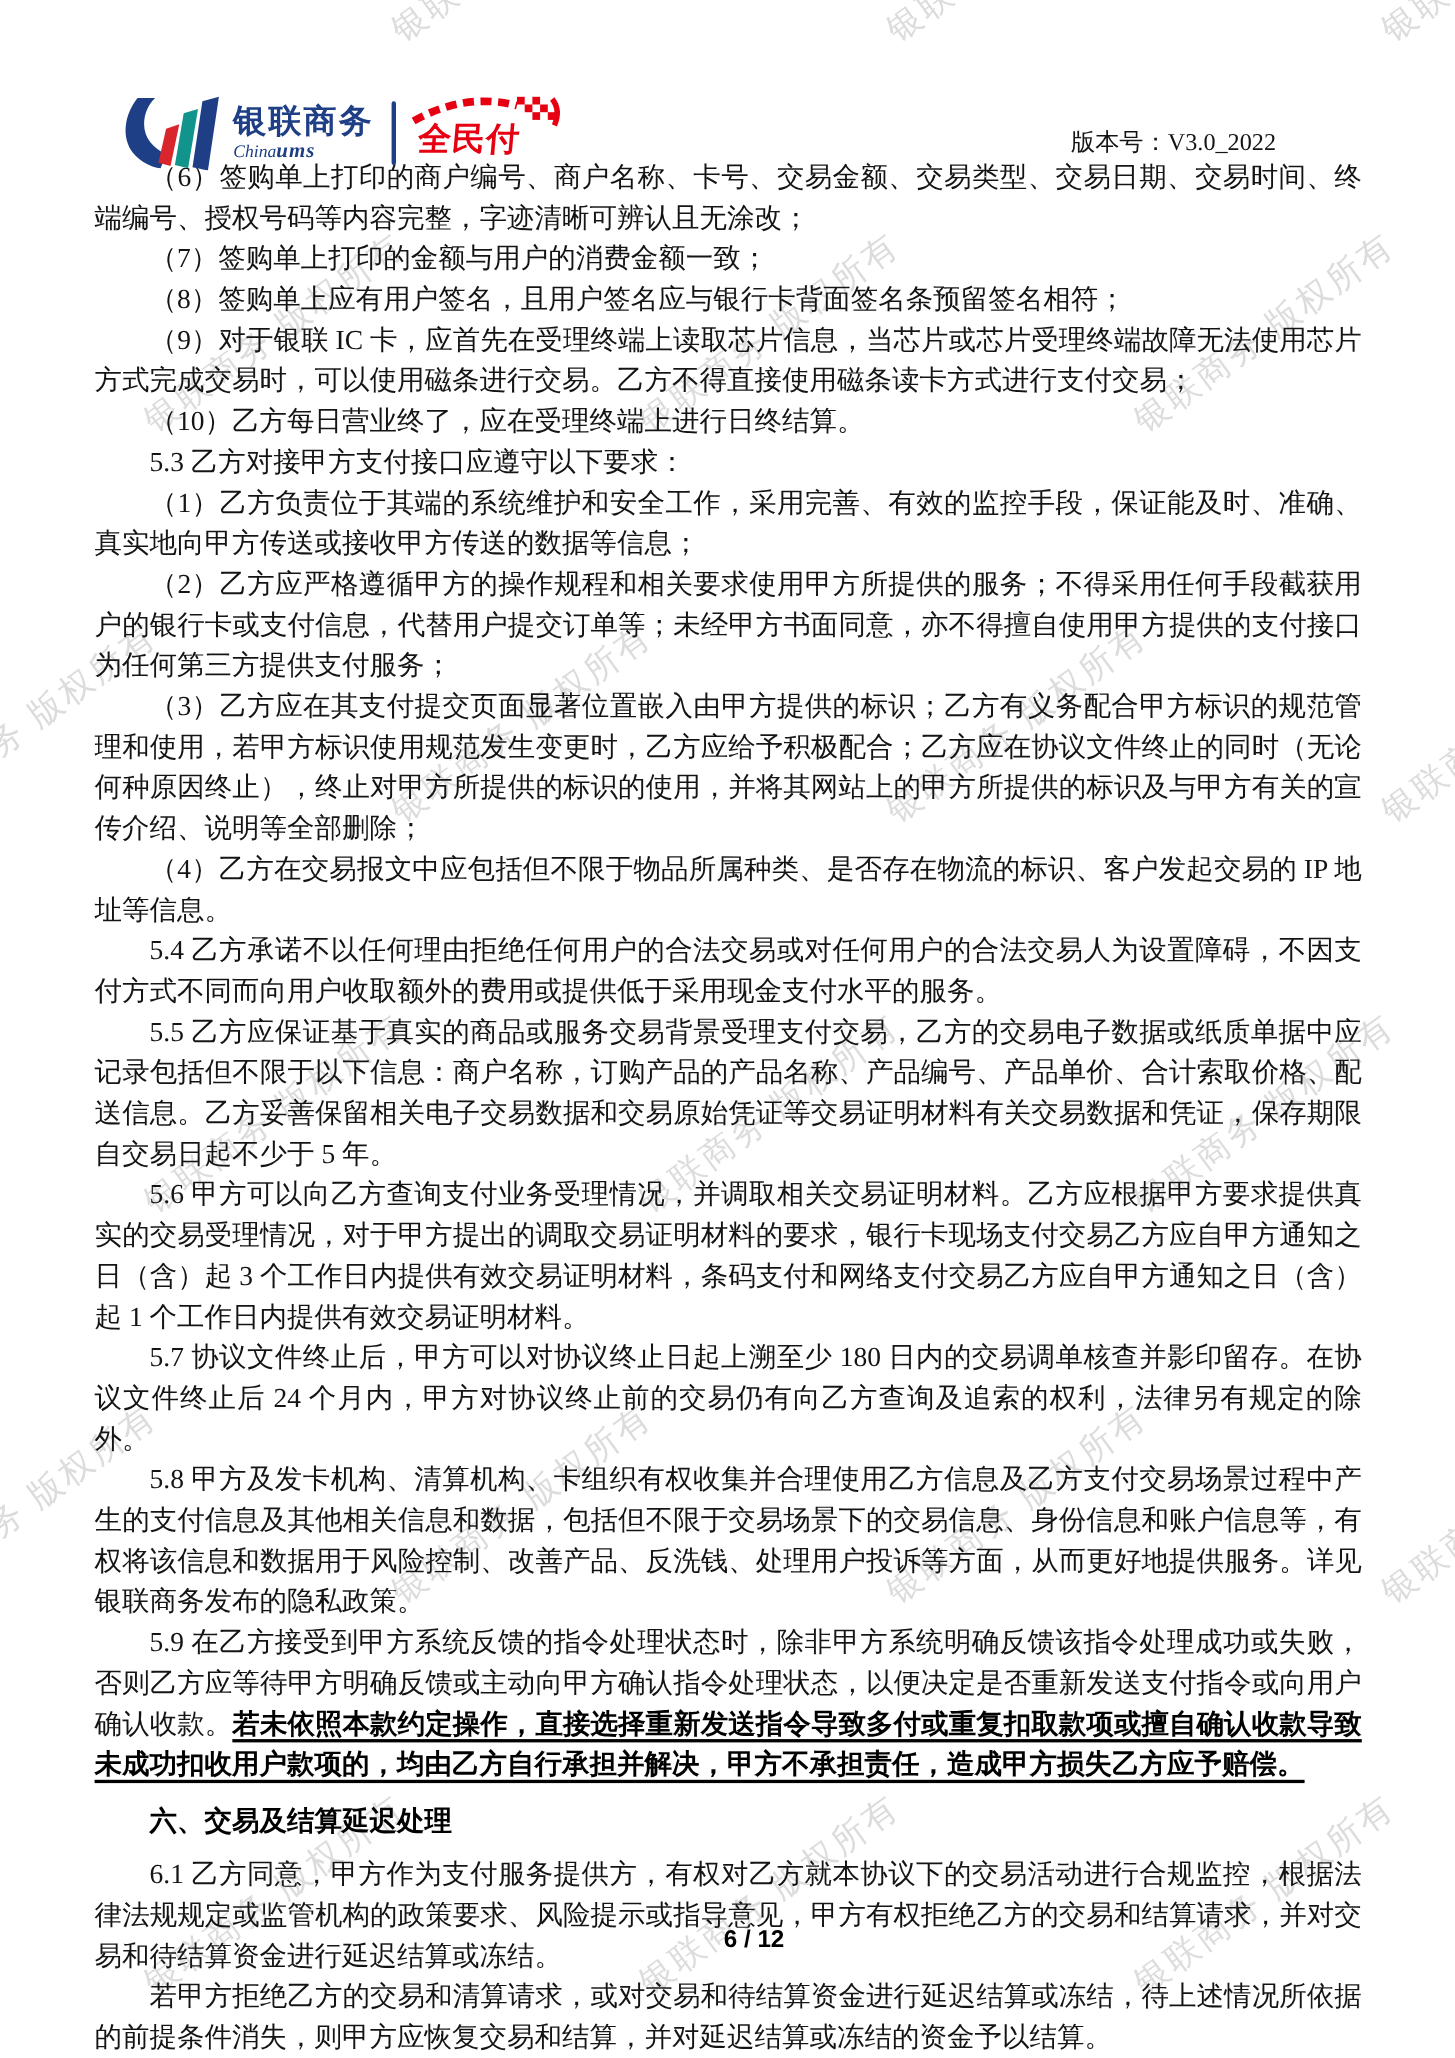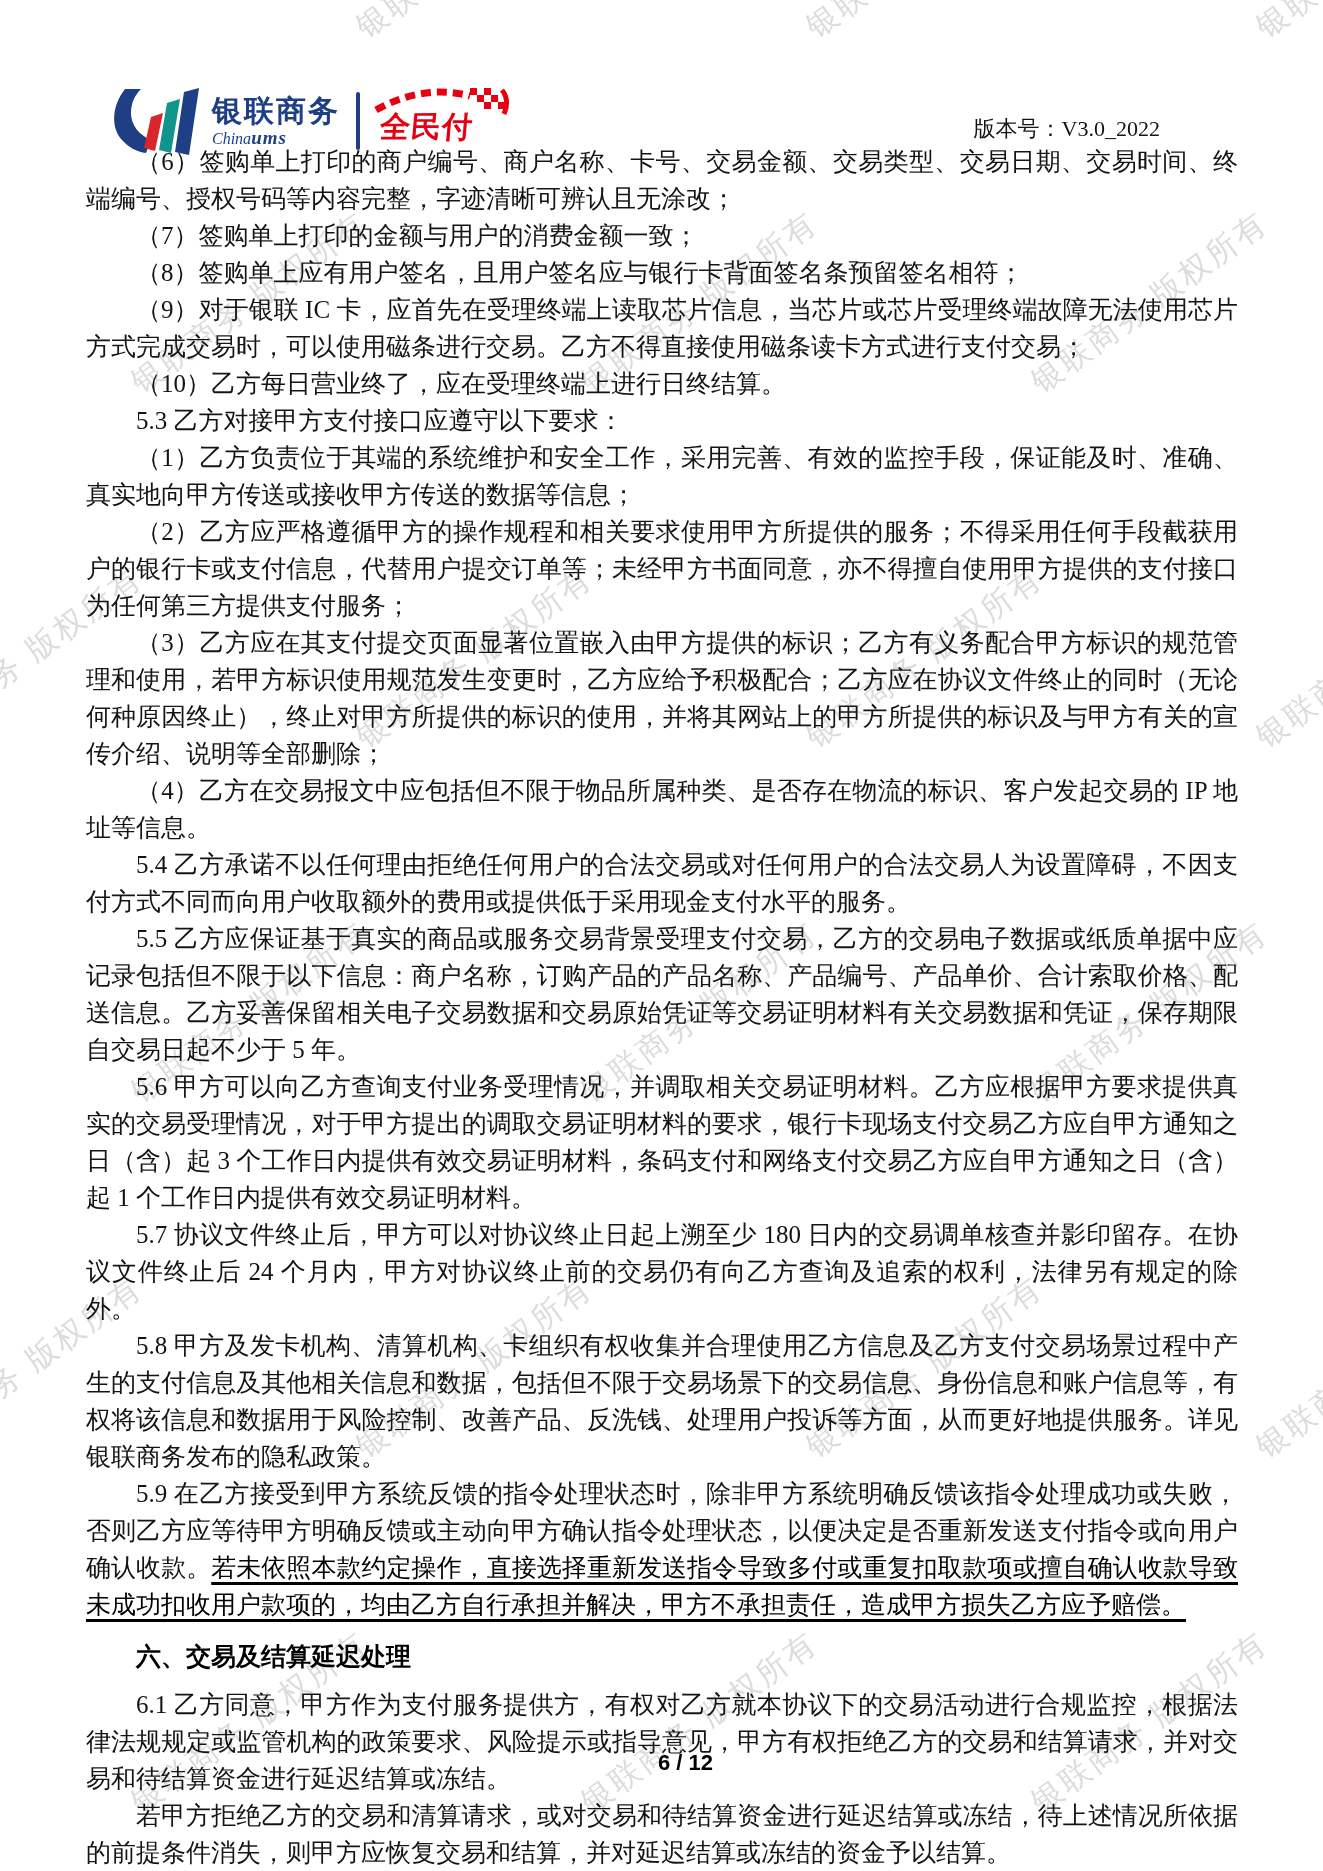--- a/index.html
+++ b/index.html
@@ -43,21 +43,21 @@
   main{position:absolute; left:86px; top:143px; width:1152px; z-index:1;}
   p.para{
     margin:0; text-indent:2em; text-align:justify; text-justify:inter-ideograph;
     font-size:25px; line-height:37px; color:var(--ink); word-break:break-all;
   }
   p.heading{
     margin:15px 0 11px 0; text-indent:2em;
     font:bold 25px/37px "Liberation Sans","DejaVu Sans",sans-serif; color:#000;
   }
   .bold-underline{
-    font-weight:normal; font-family:"Liberation Sans","DejaVu Sans",sans-serif;
+    font-weight:bold; font-family:"Liberation Sans","DejaVu Sans",sans-serif;
     text-decoration:underline; text-decoration-thickness:2.5px; text-underline-offset:6px; color:#000;
   }
   
   footer{
     position:absolute; left:0; top:1750px; width:100%; text-align:center; z-index:1;
     font:bold 22px "Liberation Sans","DejaVu Sans",sans-serif; color:#000;margin-left:24px;
   }
 </style>
 </head>
 <body>

